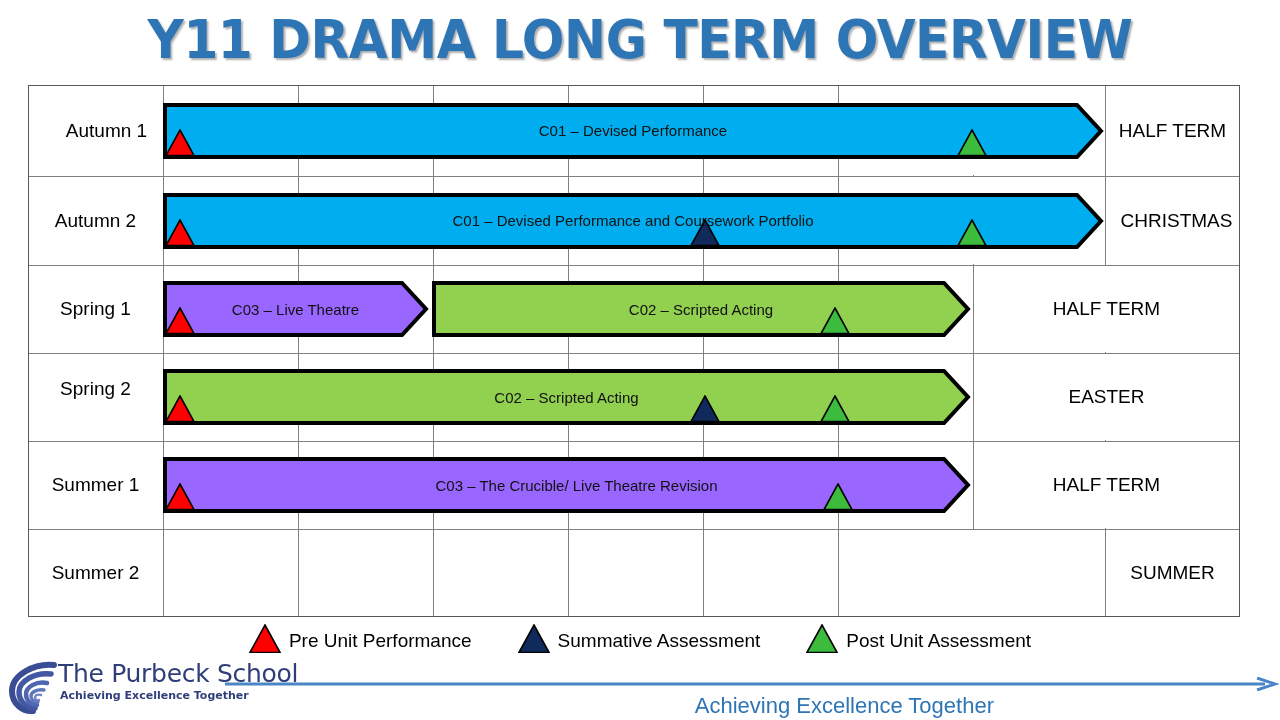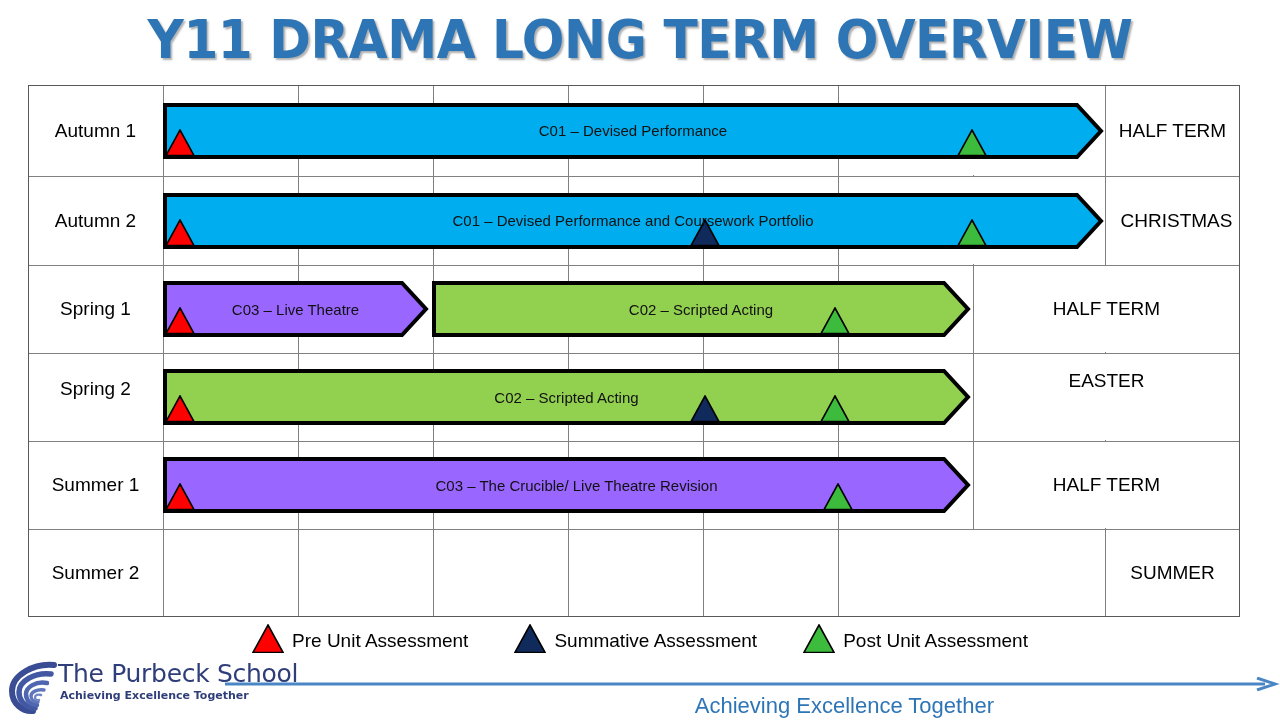--- a/index.html
+++ b/index.html
@@ -139,21 +139,21 @@
       <div class="grid-line-h" style="top: 356px;"></div>
       <div class="grid-line-h" style="top: 444px;"></div>
       <div style="position: absolute; background: rgb(255, 255, 255); width: 3px; left: 944px; top: 1px; height: 89px;"></div>
       <div style="position: absolute; background: rgb(255, 255, 255); width: 3px; left: 944px; top: 92px; height: 87px;"></div>
       <div style="position: absolute; background: rgb(255, 255, 255); width: 3px; left: 1076px; top: 181px; height: 86px;"></div>
       <div style="position: absolute; background: rgb(255, 255, 255); width: 3px; left: 1076px; top: 269px; height: 86px;"></div>
       <div style="position: absolute; background: rgb(255, 255, 255); width: 3px; left: 1076px; top: 357px; height: 86px;"></div>
       <div style="position: absolute; background: rgb(255, 255, 255); width: 3px; left: 944px; top: 445px; height: 86px;"></div>
     </div>
   <div id="rows-layer">
-      <div class="row-label" style="top: 0px; height: 91px;">Autumn 1</div>
+      <div class="row-label" style="top: 0px; height: 91px; margin-left: 11px;">Autumn 1</div>
       <div class="row-endlabel" style="left: 1077px; width: 135px; top: 0px; height: 91px;">HALF TERM</div>
       <div class="bar" style="left: 135px; top: 17.5px; width: 940px; height: 56px;">
         <svg width="940" height="56">
           <polygon points="2,2 914,2 938,28 914,54 2,54" fill="#00AEEF" stroke="#000" stroke-width="4"></polygon>
         </svg>
         <span class="bar-label">C01 – Devised Performance</span>
       </div>
       <div class="marker" style="left: 137px; top: 43.9px;"><svg width="30" height="27.6" viewBox="0 0 30 27.6">
           <polygon points="15,1 29,26.6 1,26.6" fill="#FF0000" stroke="#000" stroke-width="1.6"></polygon>
         </svg></div>
@@ -191,21 +191,21 @@
       <div class="bar" style="left: 404px; top: 196px; width: 538px; height: 56px;">
         <svg width="538" height="56">
           <polygon points="2,2 512,2 536,28 512,54 2,54" fill="#92D050" stroke="#000" stroke-width="4"></polygon>
         </svg>
         <span class="bar-label">C02 – Scripted Acting</span>
       </div>
       <div class="marker" style="left: 792px; top: 222.4px;"><svg width="30" height="27.6" viewBox="0 0 30 27.6">
           <polygon points="15,1 29,26.6 1,26.6" fill="#3DBB3D" stroke="#000" stroke-width="1.6"></polygon>
         </svg></div>
       <div class="row-label" style="top: 260px; height: 88px;">Spring 2</div>
-      <div class="row-endlabel" style="left: 945px; width: 267px; top: 252px; height: 88px;">EASTER</div>
+      <div class="row-endlabel" style="left: 945px; width: 267px; top: 268px; height: 88px;">EASTER</div>
       <div class="bar" style="left: 135px; top: 284px; width: 807px; height: 56px;">
         <svg width="807" height="56">
           <polygon points="2,2 781,2 805,28 781,54 2,54" fill="#92D050" stroke="#000" stroke-width="4"></polygon>
         </svg>
         <span class="bar-label">C02 – Scripted Acting</span>
       </div>
       <div class="marker" style="left: 137px; top: 310.4px;"><svg width="30" height="27.6" viewBox="0 0 30 27.6">
           <polygon points="15,1 29,26.6 1,26.6" fill="#FF0000" stroke="#000" stroke-width="1.6"></polygon>
         </svg></div>
       <div class="marker" style="left: 662px; top: 310.4px;"><svg width="30" height="27.6" viewBox="0 0 30 27.6">
@@ -232,21 +232,21 @@
       <div class="row-endlabel" style="left: 1077px; width: 135px; top: 444px; height: 88px;">SUMMER</div>
     </div>
   <div id="table-outline"></div>
 </div>
 
 <div id="legend">
     <div class="legend-item">
       <span><svg width="32" height="29.44" viewBox="0 0 32 29.44">
           <polygon points="16,1 31,28.44 1,28.44" fill="#FF0000" stroke="#000" stroke-width="1.6"></polygon>
         </svg></span>
-      <span class="legend-text">Pre Unit Assessment</span>
+      <span class="legend-text">Pre Unit Performance</span>
     </div>
     <div class="legend-item">
       <span><svg width="32" height="29.44" viewBox="0 0 32 29.44">
           <polygon points="16,1 31,28.44 1,28.44" fill="#102A5C" stroke="#000" stroke-width="1.6"></polygon>
         </svg></span>
       <span class="legend-text">Summative Assessment</span>
     </div>
     <div class="legend-item">
       <span><svg width="32" height="29.44" viewBox="0 0 32 29.44">
           <polygon points="16,1 31,28.44 1,28.44" fill="#3DBB3D" stroke="#000" stroke-width="1.6"></polygon>

